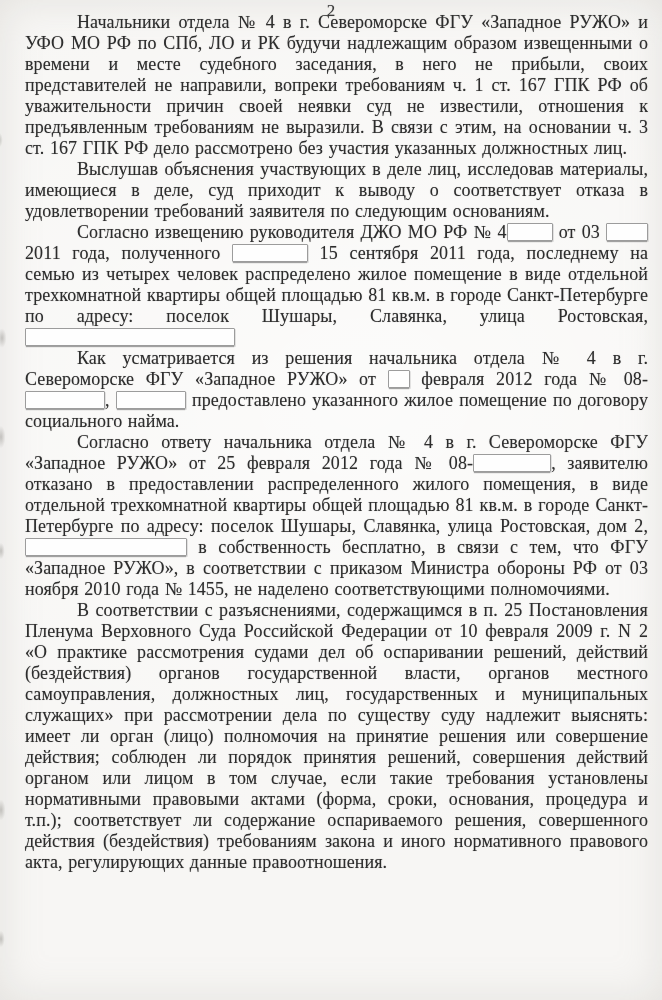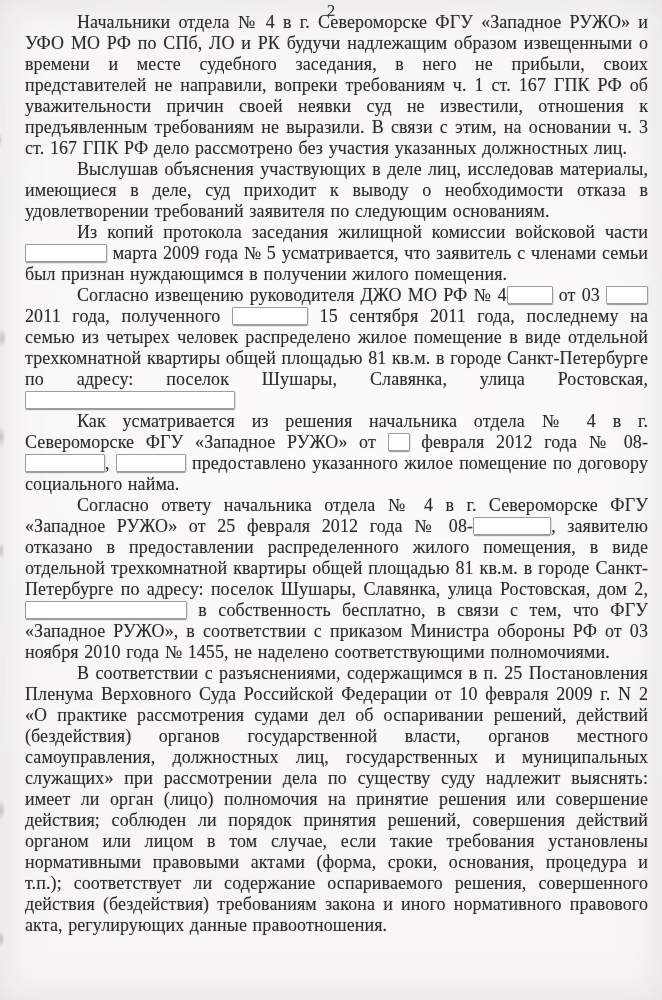--- a/index.html
+++ b/index.html
@@ -68,22 +68,21 @@
   .smudge.s6{left:-6px;top:130px;width:10px;height:20px;}
 </style>
 </head>
 <body>
 
 <div class="scan-page" style="color: rgb(45, 45, 45);">
   <div class="page-number">2</div>
 
   <div class="content">
       <p class="para"><span>Начальники отдела № 4 в г. Североморске ФГУ «Западное РУЖО» и УФО МО РФ по СПб, ЛО и РК будучи надлежащим образом извещенными о времени и месте судебного заседания, в него не прибыли, своих представителей не направили, вопреки требованиям ч. 1 ст. 167 ГПК РФ об уважительности причин своей неявки суд не известили, отношения к предъявленным требованиям не выразили. В связи с этим, на основании ч. 3 ст. 167 ГПК РФ дело рассмотрено без участия указанных должностных лиц.</span></p>
-      <p class="para"><span>Выслушав объяснения участвующих в деле лиц, исследовав материалы, имеющиеся в деле, суд приходит к выводу о необходимости отказа в удовлетворении требований заявителя по следующим основаниям.</span></p>
-      <p class="para"><span>Из копий протокола заседания жилищной комиссии войсковой части </span><span class="redact" style="width: 80px; background: rgb(254, 254, 254); border-color: rgb(156, 156, 156);"></span><span> марта 2009 года № 5 усматривается, что заявитель с членами семьи был признан нуждающимся в получении жилого помещения.</span></p>
+      <p class="para"><span>Выслушав объяснения участвующих в деле лиц, исследовав материалы, имеющиеся в деле, суд приходит к выводу о соответствует отказа в удовлетворении требований заявителя по следующим основаниям.</span></p>
       <p class="para"><span>Согласно извещению руководителя ДЖО МО РФ № 4</span><span class="redact" style="width: 44px; background: rgb(254, 254, 254); border-color: rgb(156, 156, 156);"></span><span> от 03 </span><span class="redact" style="width: 40px; background: rgb(254, 254, 254); border-color: rgb(156, 156, 156);"></span><span> 2011 года, полученного </span><span class="redact" style="width: 74px; background: rgb(254, 254, 254); border-color: rgb(156, 156, 156);"></span><span> 15 сентября 2011 года, последнему на семью из четырех человек распределено жилое помещение в виде отдельной трехкомнатной квартиры общей площадью 81 кв.м. в городе Санкт-Петербурге по адресу: поселок Шушары, Славянка, улица Ростовская, </span><span class="redact" style="width: 208px; background: rgb(254, 254, 254); border-color: rgb(156, 156, 156);"></span></p>
       <p class="para"><span>Как усматривается из решения начальника отдела № 4 в г. Североморске ФГУ «Западное РУЖО» от </span><span class="redact" style="width: 20px; background: rgb(254, 254, 254); border-color: rgb(156, 156, 156);"></span><span> февраля 2012 года  № 08-</span><span class="redact" style="width: 78px; background: rgb(254, 254, 254); border-color: rgb(156, 156, 156);"></span><span>, </span><span class="redact" style="width: 68px; background: rgb(254, 254, 254); border-color: rgb(156, 156, 156);"></span><span> предоставлено указанного жилое помещение по договору социального найма.</span></p>
       <p class="para"><span>Согласно ответу начальника отдела № 4 в г. Североморске ФГУ «Западное РУЖО» от 25 февраля 2012 года  № 08-</span><span class="redact" style="width: 76px; background: rgb(254, 254, 254); border-color: rgb(156, 156, 156);"></span><span>, заявителю отказано в предоставлении распределенного жилого помещения, в виде отдельной трехкомнатной квартиры общей площадью 81 кв.м. в городе Санкт-Петербурге по адресу: поселок Шушары, Славянка, улица Ростовская, дом 2, </span><span class="redact" style="width: 160px; background: rgb(254, 254, 254); border-color: rgb(156, 156, 156);"></span><span> в собственность бесплатно, в связи с тем, что ФГУ «Западное РУЖО», в соответствии с приказом Министра обороны РФ от 03 ноября 2010 года № 1455, не наделено соответствующими полномочиями.</span></p>
       <p class="para"><span>В соответствии с разъяснениями, содержащимся в п. 25 Постановления Пленума Верховного Суда Российской Федерации от 10 февраля 2009 г. N 2 «О практике рассмотрения судами дел об оспаривании решений, действий (бездействия) органов государственной власти, органов местного самоуправления, должностных лиц, государственных и муниципальных служащих» при рассмотрении дела по существу суду надлежит выяснять: имеет ли орган (лицо) полномочия на принятие решения или совершение действия; соблюден ли порядок принятия решений, совершения действий органом или лицом в том случае, если такие требования установлены нормативными правовыми актами (форма, сроки, основания, процедура и т.п.); соответствует ли содержание оспариваемого решения, совершенного действия (бездействия) требованиям закона и иного нормативного правового акта, регулирующих данные правоотношения.</span></p>
     </div>
 
   <div class="smudge s1"></div>
   <div class="smudge s2"></div>
   <div class="smudge s3"></div>
   <div class="smudge s4"></div>

